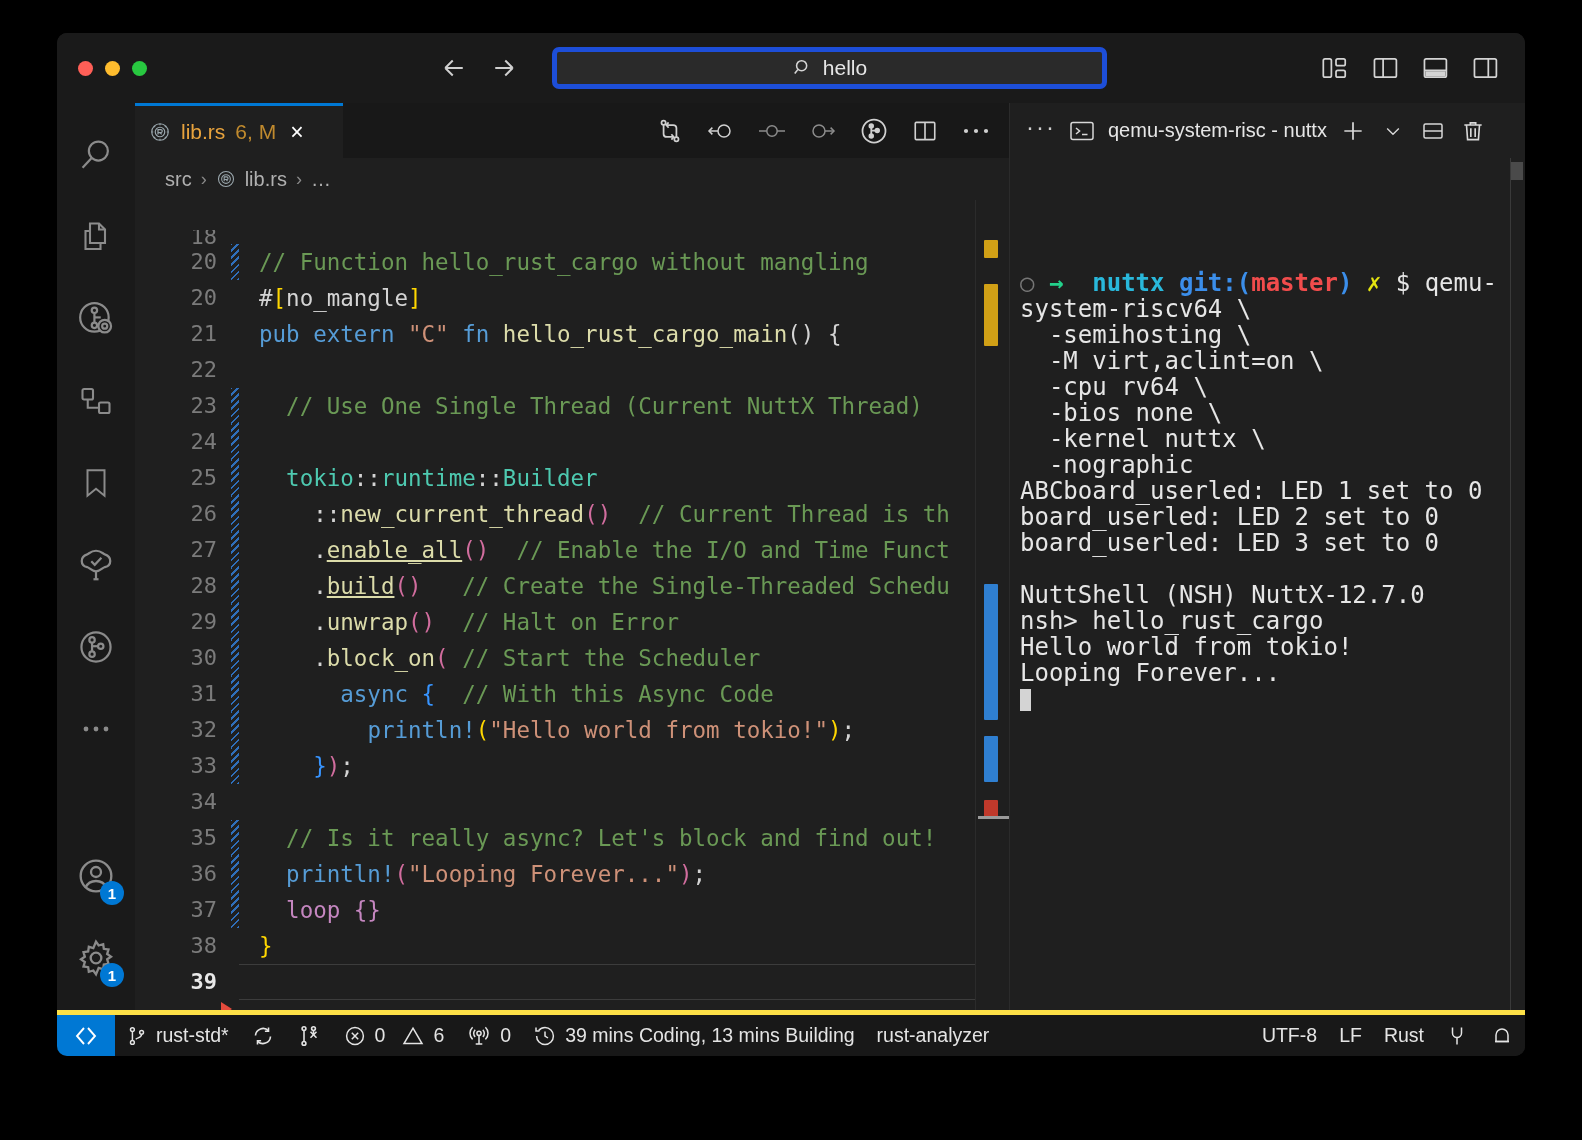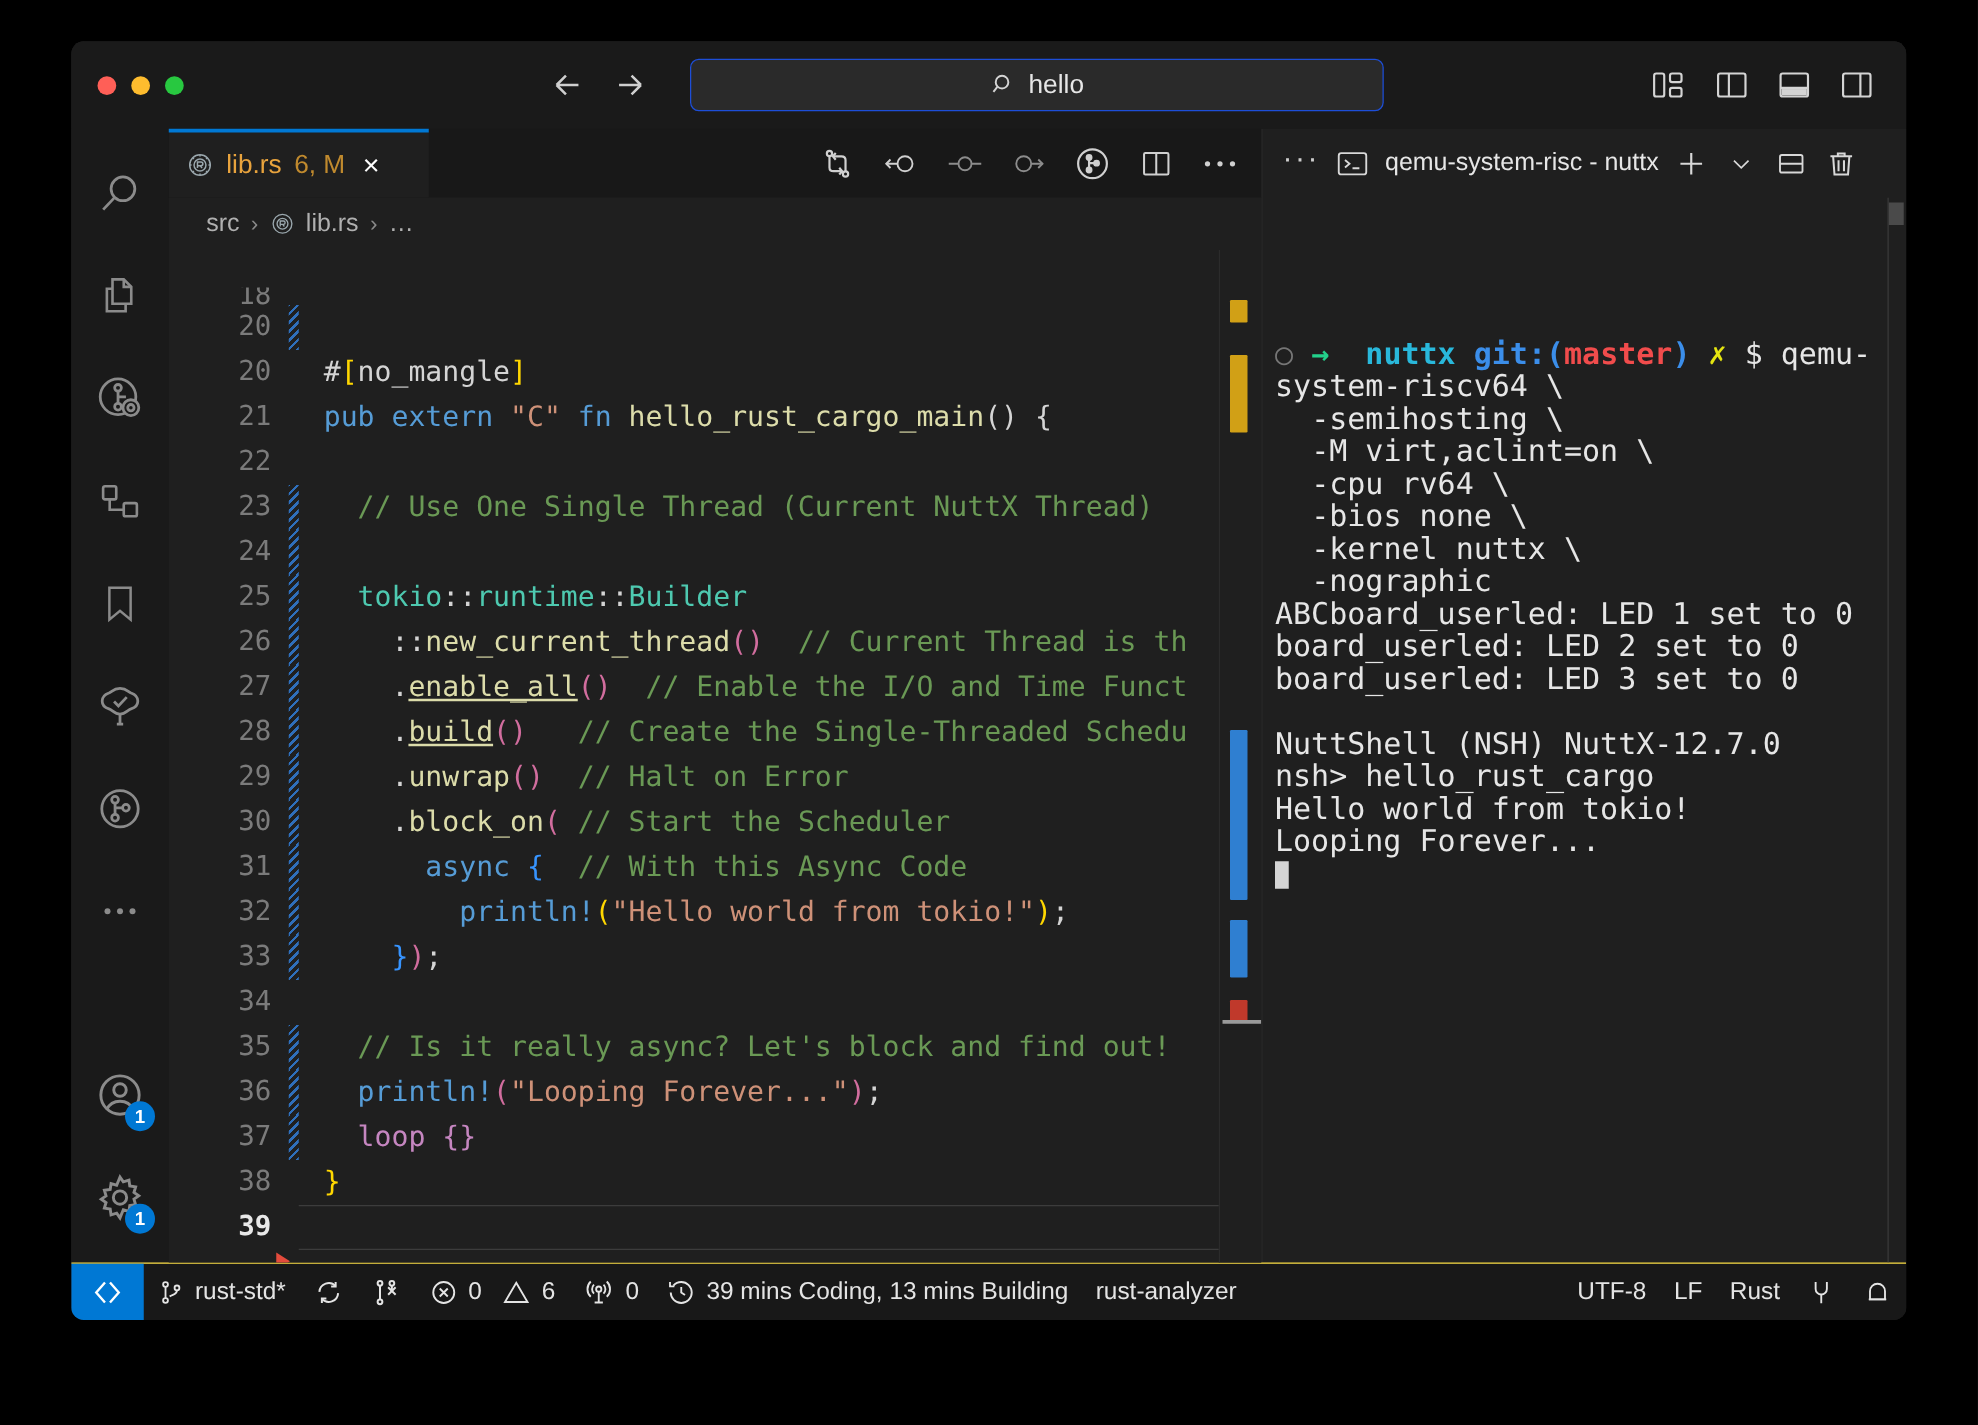--- a/index.html
+++ b/index.html
@@ -38,21 +38,21 @@
   .navbtns { display: flex; gap: 20px; margin-left: 292px; align-items: center; }
   .navbtn { width: 30px; height: 30px; color: #cfcfcf; display:flex; align-items:center; justify-content:center; }
   .navbtn svg { display:block; }
 
   .searchbox {
     position: absolute;
     left: 495px;
     width: 555px;
     height: 42px;
     background: #2a2a2a;
-    border: 1px solid #1d4ed8;
+    border: 5px solid #1d4ed8;
     border-radius: 7px;
     display: flex;
     align-items: center;
     justify-content: center;
     gap: 9px;
   }
   .searchbox .qtext { color: #e6e6e6; font-size: 21px; }
   .searchbox svg { display:block; }
 
   .winactions { position: absolute; right: 24px; display: flex; gap: 20px; align-items: center; }
@@ -255,21 +255,21 @@
 
   
   .statusbar {
     height: 46px;
     background: #181818;
     display: flex;
     align-items: center;
     color: #e4e4e4;
     font-size: 19.5px;
     flex: 0 0 auto;
-    border-top: 1px solid #fde047;
+    border-top: 5px solid #fde047;
   }
   .remote {
     width: 58px; height: 100%;
     background: #0078d4;
     display: flex; align-items: center; justify-content: center;
     color: #fff;
   }
   .sitem { display: flex; align-items: center; gap: 8px; padding: 0 11px; height: 100%; }
   .sitem svg { display: block; }
   .sright { margin-left: auto; display: flex; align-items: center; }
@@ -508,21 +508,21 @@
           </svg>
         </span>
         <span>lib.rs</span>
         <span class="sep">›</span>
         <span>…</span>
       </div>
 
       <div class="codearea">
         <div class="codelines" id="codelines">
             <div class="cline" style="height: 14px; overflow: hidden; margin-top: 30px;"><span class="lnum">18</span><span class="gutterbar"></span></div>
-            <div class="cline"><span class="lnum">20</span><span class="gutterbar changed"></span></div>
+            <div class="cline"><span class="lnum">20</span><span class="gutterbar changed"></span><span class="ctext-wrap"><span class="ctext"><span class="t-cmt">// Function hello_rust_cargo without mangling</span></span></span></div>
             <div class="cline"><span class="lnum">20</span><span class="gutterbar"></span><span class="ctext-wrap"><span class="ctext"><span class="t-pun">#</span><span class="t-yel">[</span><span class="t-pun">no_mangle</span><span class="t-yel">]</span></span></span></div>
             <div class="cline"><span class="lnum">21</span><span class="gutterbar"></span><span class="ctext-wrap"><span class="ctext"><span class="t-kw">pub</span><span class="t-pun"> </span><span class="t-kw">extern</span><span class="t-pun"> </span><span class="t-str">"C"</span><span class="t-pun"> </span><span class="t-kw">fn</span><span class="t-pun"> </span><span class="t-fn">hello_rust_cargo_main</span><span class="t-pun">()</span><span class="t-pun"> {</span></span></span></div>
             <div class="cline"><span class="lnum">22</span><span class="gutterbar"></span><span class="ctext-wrap"><span class="ctext"><span class="t-pun"></span></span></span></div>
             <div class="cline"><span class="lnum">23</span><span class="gutterbar changed"></span><span class="ctext-wrap"><span class="ctext"><span class="t-pun">  </span><span class="t-cmt">// Use One Single Thread (Current NuttX Thread)</span></span></span></div>
             <div class="cline"><span class="lnum">24</span><span class="gutterbar changed"></span><span class="ctext-wrap"><span class="ctext"><span class="t-pun">  </span></span></span></div>
             <div class="cline"><span class="lnum">25</span><span class="gutterbar changed"></span><span class="ctext-wrap"><span class="ctext"><span class="t-pun">  </span><span class="t-ty">tokio</span><span class="t-pun">::</span><span class="t-ty">runtime</span><span class="t-pun">::</span><span class="t-ty">Builder</span></span></span></div>
             <div class="cline"><span class="lnum">26</span><span class="gutterbar changed"></span><span class="ctext-wrap"><span class="ctext"><span class="t-pun">    </span><span class="t-pun">::</span><span class="t-fn">new_current_thread</span><span class="t-mag">()</span><span class="t-pun">  </span><span class="t-cmt">// Current Thread is th</span></span></span></div>
             <div class="cline"><span class="lnum">27</span><span class="gutterbar changed"></span><span class="ctext-wrap"><span class="ctext"><span class="t-pun">    </span><span class="t-pun">.</span><span class="t-fn t-under">enable_all</span><span class="t-mag">()</span><span class="t-pun">  </span><span class="t-cmt">// Enable the I/O and Time Funct</span></span></span></div>
             <div class="cline"><span class="lnum">28</span><span class="gutterbar changed"></span><span class="ctext-wrap"><span class="ctext"><span class="t-pun">    </span><span class="t-pun">.</span><span class="t-fn t-under">build</span><span class="t-mag">()</span><span class="t-pun">   </span><span class="t-cmt">// Create the Single-Threaded Schedu</span></span></span></div>
             <div class="cline"><span class="lnum">29</span><span class="gutterbar changed"></span><span class="ctext-wrap"><span class="ctext"><span class="t-pun">    </span><span class="t-pun">.</span><span class="t-fn">unwrap</span><span class="t-mag">()</span><span class="t-pun">  </span><span class="t-cmt">// Halt on Error</span></span></span></div>

